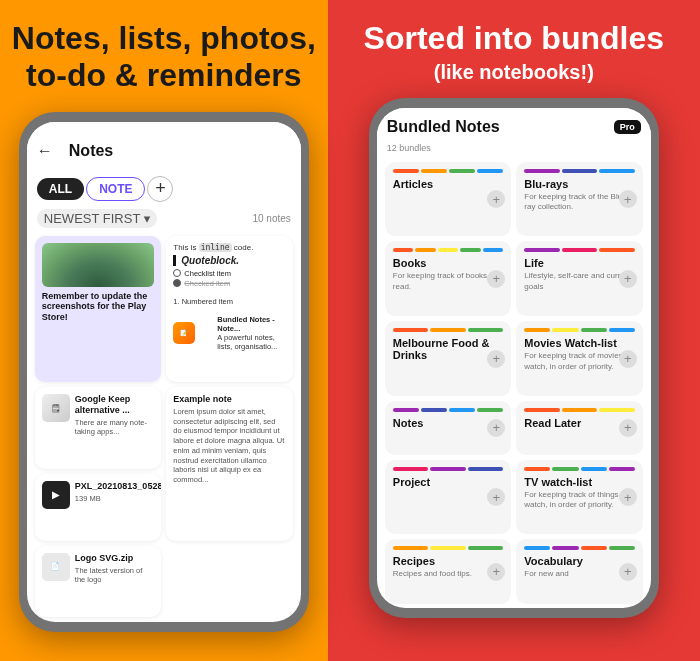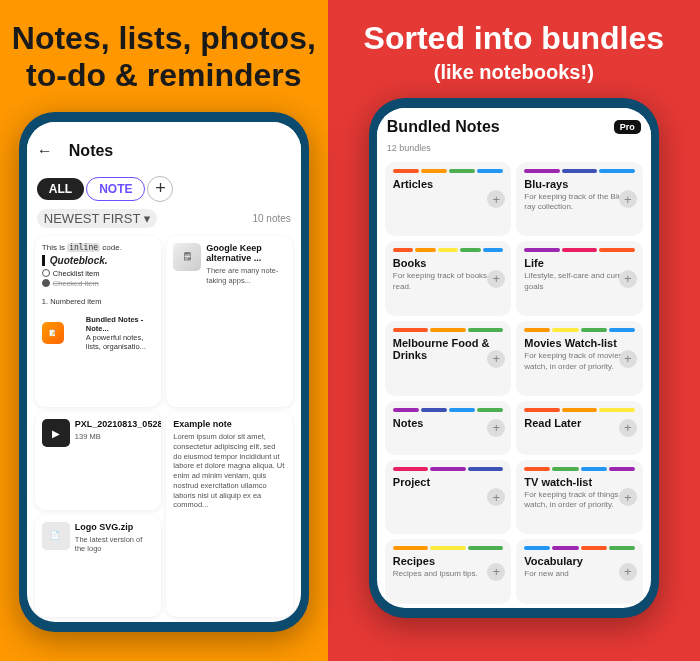--- a/index.html
+++ b/index.html
@@ -53,21 +53,21 @@
       font-weight: 700;
       color: #fff;
       text-align: center;
       margin-bottom: 14px;
     }
 
     
     .phone-frame {
       width: 290px;
       height: 520px;
-      background: #0c4a6e;
+      background: #737373;
       border-radius: 36px;
       padding: 10px 8px;
       box-shadow: 0 8px 32px rgba(0,0,0,0.35);
       overflow: hidden;
       position: relative;
     }
     .phone-screen {
       width: 100%;
       height: 100%;
       background: #f5f5f5;
@@ -416,20 +416,26 @@
         <div class="filter-btn-add">+</div>
       </div>
 
       <div class="sort-row">
         <div class="sort-btn">NEWEST FIRST ▾</div>
         <div class="note-count">10 notes</div>
       </div>
 
       <div class="notes-grid">
 
+        <div class="note-card purple">
+          <div class="note-img">
+              <div class="tree-img"></div>
+            </div>
+          <div class="note-title">Remember to update the screenshots for the Play Store!</div>
+        </div>
 
         <div class="note-card white" style="font-size:8px;">
           <div style="font-size:8px;color:#333;margin-bottom:2px;">This is <span class="inline-code">inline</span> code.</div>
           <div class="quoteblock">Quoteblock.</div>
           <div class="checklist-row">
             <div class="circle-check"></div>
             <span>Checklist item</span>
           </div>
           <div class="checklist-row">
             <div class="circle-check checked"></div>
@@ -596,21 +602,21 @@
             <div class="bundle-desc">For keeping track of things to watch, in order of priority.</div>
             <div class="bundle-add-btn">+</div>
           </div>
           <div class="bundle-card">
             <div class="bundle-color-bars">
               <div class="color-bar" style="background: rgb(255, 152, 0);"></div>
               <div class="color-bar" style="background: rgb(255, 235, 59);"></div>
               <div class="color-bar" style="background: rgb(76, 175, 80);"></div>
             </div>
             <div class="bundle-name">Recipes</div>
-            <div class="bundle-desc">Recipes and ipsum tips.</div>
+            <div class="bundle-desc">Recipes and food tips.</div>
             <div class="bundle-add-btn">+</div>
           </div>
           <div class="bundle-card">
             <div class="bundle-color-bars">
               <div class="color-bar" style="background: rgb(33, 150, 243);"></div>
               <div class="color-bar" style="background: rgb(156, 39, 176);"></div>
               <div class="color-bar" style="background: rgb(255, 87, 34);"></div>
               <div class="color-bar" style="background: rgb(76, 175, 80);"></div>
             </div>
             <div class="bundle-name">Vocabulary</div>

